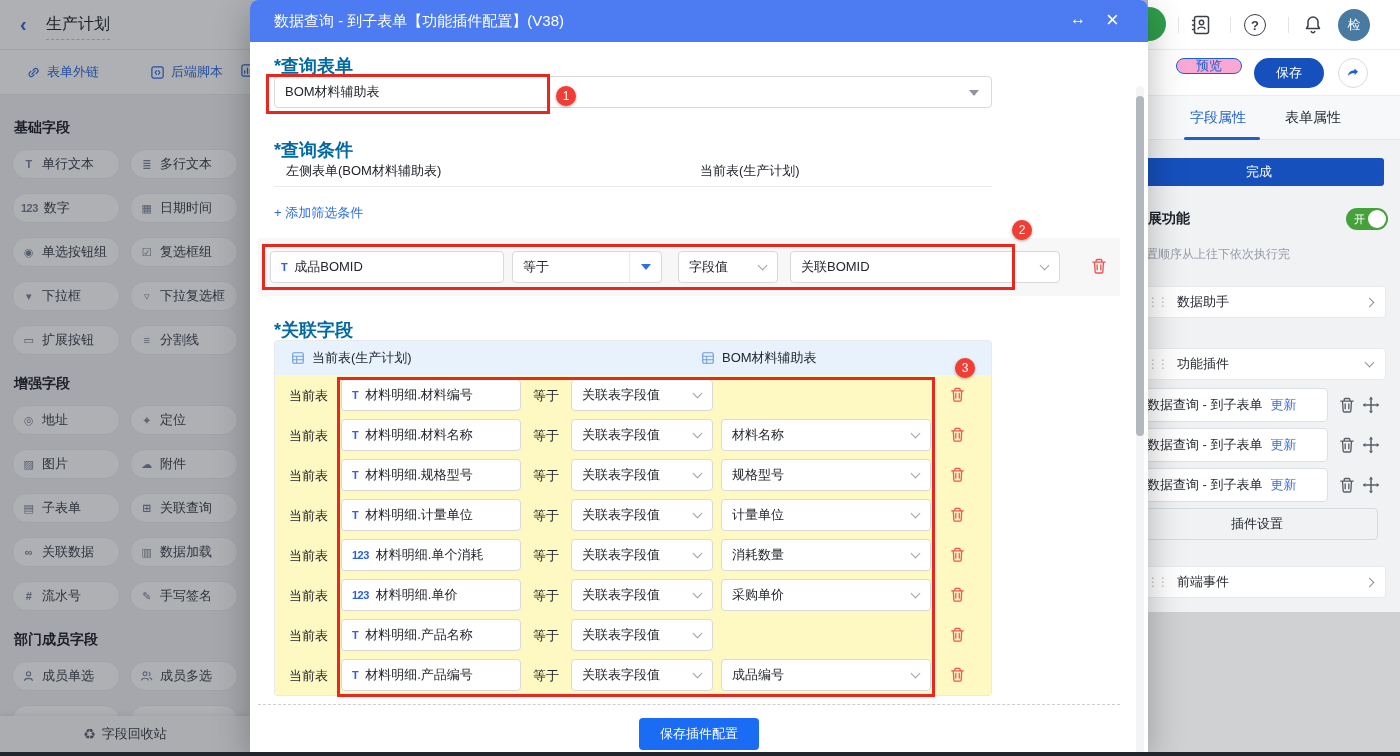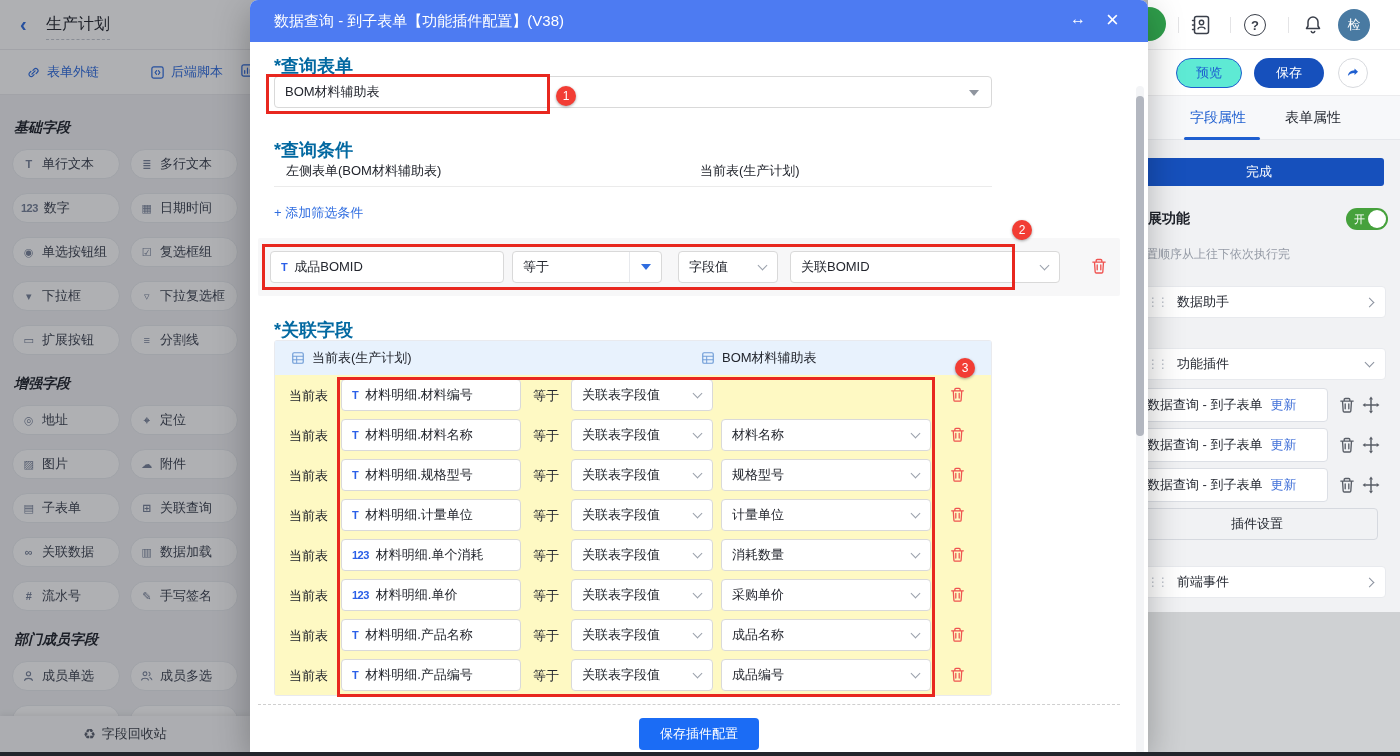--- a/index.html
+++ b/index.html
@@ -9,41 +9,41 @@
 
   
   .topbar { position:absolute; left:0; top:0; width:1400px; height:50px; background:#fff; border-bottom:1px solid #ececee; z-index:1; }
   .back-ic { position:absolute; left:20px; top:13px; color:#2f6de0; font-size:20px; font-weight:bold; line-height:22px; cursor:pointer; }
   .form-title { position:absolute; left:46px; top:14px; font-size:16px; color:#23262e; padding-bottom:4px; border-bottom:1px dashed #c6cad2; }
   .toolbar { position:absolute; left:0; top:50px; width:1400px; height:45px; background:#fff; border-bottom:1px solid #ececee; z-index:1; }
   .tb-item { position:absolute; top:13px; color:#2f6de0; font-size:13px; display:flex; align-items:center; gap:6px; cursor:pointer; }
   .tb-item svg { display:block; }
 
   .sidebar { position:absolute; left:0; top:95px; width:250px; height:661px; background:#f1f2f4; z-index:1; overflow:hidden; padding:18px 12px 0 12px; }
-  .sec-title { font-size:14px; font-weight:bold; color:#20242c; margin:6px 0 12px 2px;font-style:italic; }
+  .sec-title { font-size:14px; font-weight:bold; color:#20242c; margin:6px 0 12px 2px; }
   .grid { display:grid; grid-template-columns:1fr 1fr; gap:14px 10px; margin-bottom:20px; }
   .pill { height:30px; background:#fff; border:1px solid #e9ebef; border-radius:15px; display:flex; align-items:center; padding:0 8px; gap:6px; cursor:pointer; overflow:hidden; white-space:nowrap; }
   .pill .gi { color:#78839a; font-size:11px; font-weight:bold; min-width:15px; text-align:center; flex:none; letter-spacing:-0.5px; }
   .pill .gl { color:#3c4250; font-size:13px; }
   .sb-footer { position:absolute; left:0; bottom:4px; width:250px; height:36px; background:#fafbfc; box-shadow:0 -2px 6px rgba(0,0,0,.07); display:flex; align-items:center; justify-content:center; gap:6px; color:#3a3f49; cursor:pointer; z-index:2;}
   .sb-footer .gi { font-size:14px; color:#5b6170; }
 
   .mask { position:absolute; left:0; top:0; width:1148px; height:756px; background:rgba(20,24,32,.34); z-index:5; }
   .bottomstrip { position:absolute; left:0; top:752px; width:1400px; height:4px; background:#22252b; z-index:30; }
 
   
   .rpanel { position:absolute; left:1148px; top:0; width:252px; height:756px; z-index:6; background:#f1f2f4; }
   .rp-iconbar { position:absolute; left:0; top:0; width:252px; height:50px; background:#fff; border-bottom:1px solid #ececee; }
   .green-dot { position:absolute; left:-16px; top:7px; width:34px; height:34px; border-radius:50%; background:#2f9e4b; }
   .vsep { position:absolute; top:17px; width:1px; height:16px; background:#e4e4e6; }
   .hicon { position:absolute; top:14px; width:22px; height:22px; color:#3a3f4a; cursor:pointer; }
   .help-c { border:1.5px solid #3a3f4a; border-radius:50%; font-size:13px; font-weight:bold; display:flex; align-items:center; justify-content:center; }
   .avatar { position:absolute; left:190px; top:9px; width:32px; height:32px; border-radius:50%; background:#497aa2; color:#fff; display:flex; align-items:center; justify-content:center; font-size:13px; cursor:pointer; }
   .rp-actions { position:absolute; left:0; top:50px; width:252px; height:46px; background:#fff; border-bottom:1px solid #ececee; }
-  .btn-preview { position:absolute; left:28px; top:8px; width:66px; height:30px; border:1px solid #1f5fd0; color:#1f5fd0; border-radius:16px; background:#5eead4; display:flex; align-items:center; justify-content:center; font-size:13px; cursor:pointer; }
+  .btn-preview { position:absolute; left:28px; top:8px; width:66px; height:16px; border:1px solid #1f5fd0; color:#1f5fd0; border-radius:16px; background:#f9a8d4; display:flex; align-items:center; justify-content:center; font-size:13px; cursor:pointer; }
   .btn-save { position:absolute; left:106px; top:8px; width:70px; height:30px; background:#1650bc; color:#fff; border-radius:16px; display:flex; align-items:center; justify-content:center; font-size:13px; cursor:pointer; }
   .btn-share { position:absolute; left:190px; top:8px; width:30px; height:30px; border:1px solid #d8dade; border-radius:50%; background:#fff; display:flex; align-items:center; justify-content:center; cursor:pointer; }
   .rp-tabs { position:absolute; left:0; top:96px; width:252px; height:44px; background:#f7f8fa; border-bottom:1px solid #e6e8ec; }
   .tab { position:absolute; top:13px; font-size:14px; cursor:pointer; }
   .tab.active { color:#1f5fd0; }
   .tab.idle { color:#262a33; }
   .tab-underline { position:absolute; left:36px; top:41px; width:76px; height:3px; border-radius:2px; background:#1f5fd0; }
   .btn-done { position:absolute; left:-14px; top:158px; width:250px; height:28px; background:#1650bc; color:#fff; border-radius:3px; display:flex; align-items:center; justify-content:center; font-size:13px; cursor:pointer; }
   .ext-label { position:absolute; left:-14px; top:210px; font-size:14px; font-weight:bold; color:#20242c; white-space:nowrap; }
   .toggle { position:absolute; left:198px; top:208px; width:42px; height:22px; border-radius:11px; background:#46a13c; cursor:pointer; }
@@ -535,24 +535,20 @@
         <span class="row-pre">当前表</span>
         <div class="ibox" style="left:66px;top:4px;width:180px">
             <span class="tg">T</span>
             <span class="tx">材料明细.产品名称</span>
           </div>
         <span class="op-txt" style="left:258px">等于</span>
         <div class="ibox" style="left:296px;top:4px;width:142px">
             <span class="tx">关联表字段值</span>
             <i class="chv chv-end"></i>
           </div>
-        <div class="ibox" style="left:446px;top:4px;width:210px">
-            <span class="tx">成品名称</span>
-            <i class="chv chv-end"></i>
-          </div>
         <svg class="trash abs" style="left:674px;top:11px" width="17" height="17" viewBox="0 0 16 16">
             <path d="M2.5 4.5h11M5.5 4.5V3.2a1 1 0 0 1 1-1h3a1 1 0 0 1 1 1v1.3M4 4.5l.6 8.8a1 1 0 0 0 1 .9h4.8a1 1 0 0 0 1-.9l.6-8.8M6.4 7v4.3M9.6 7v4.3" fill="none" stroke="currentColor" stroke-width="1.2" stroke-linecap="round"></path>
           </svg>
       </div>
       <div class="map-row">
         <span class="row-pre">当前表</span>
         <div class="ibox" style="left:66px;top:4px;width:180px">
             <span class="tg">T</span>
             <span class="tx">材料明细.产品编号</span>
           </div>

